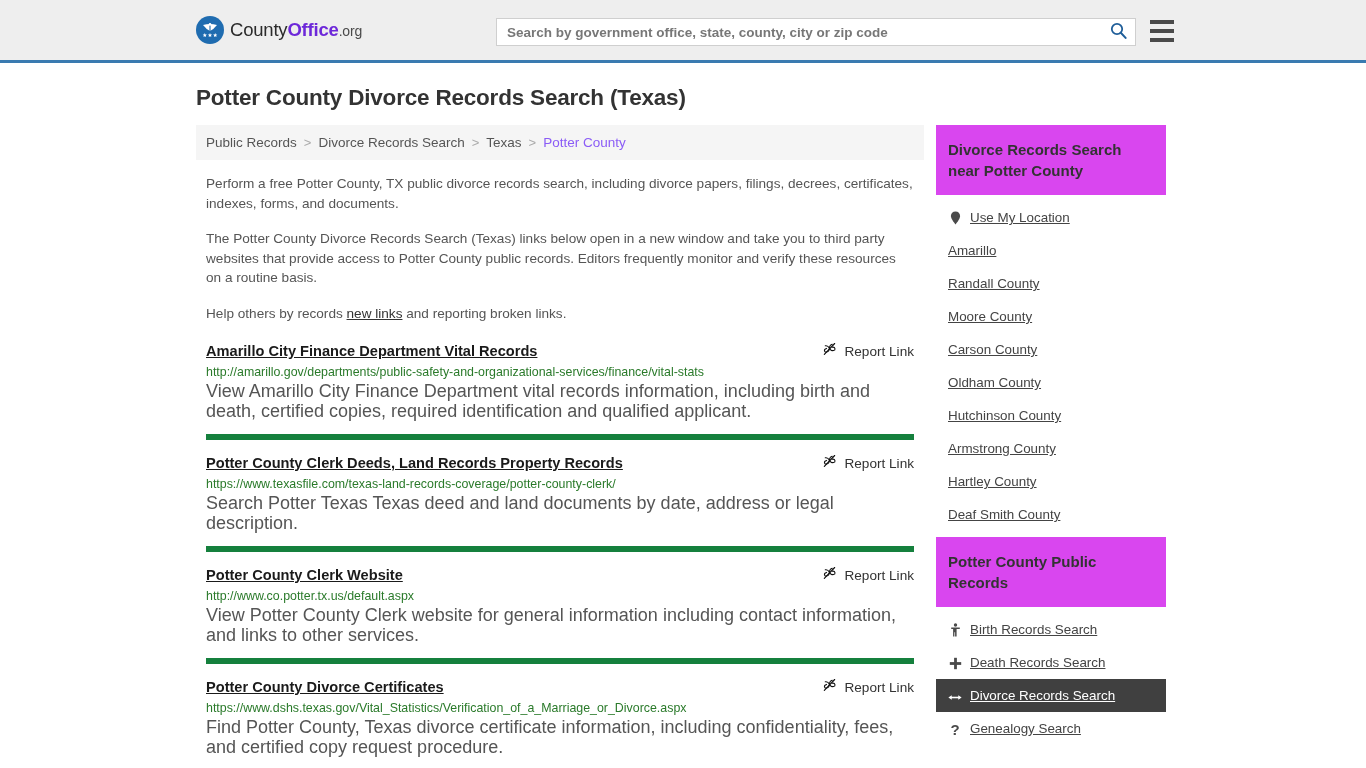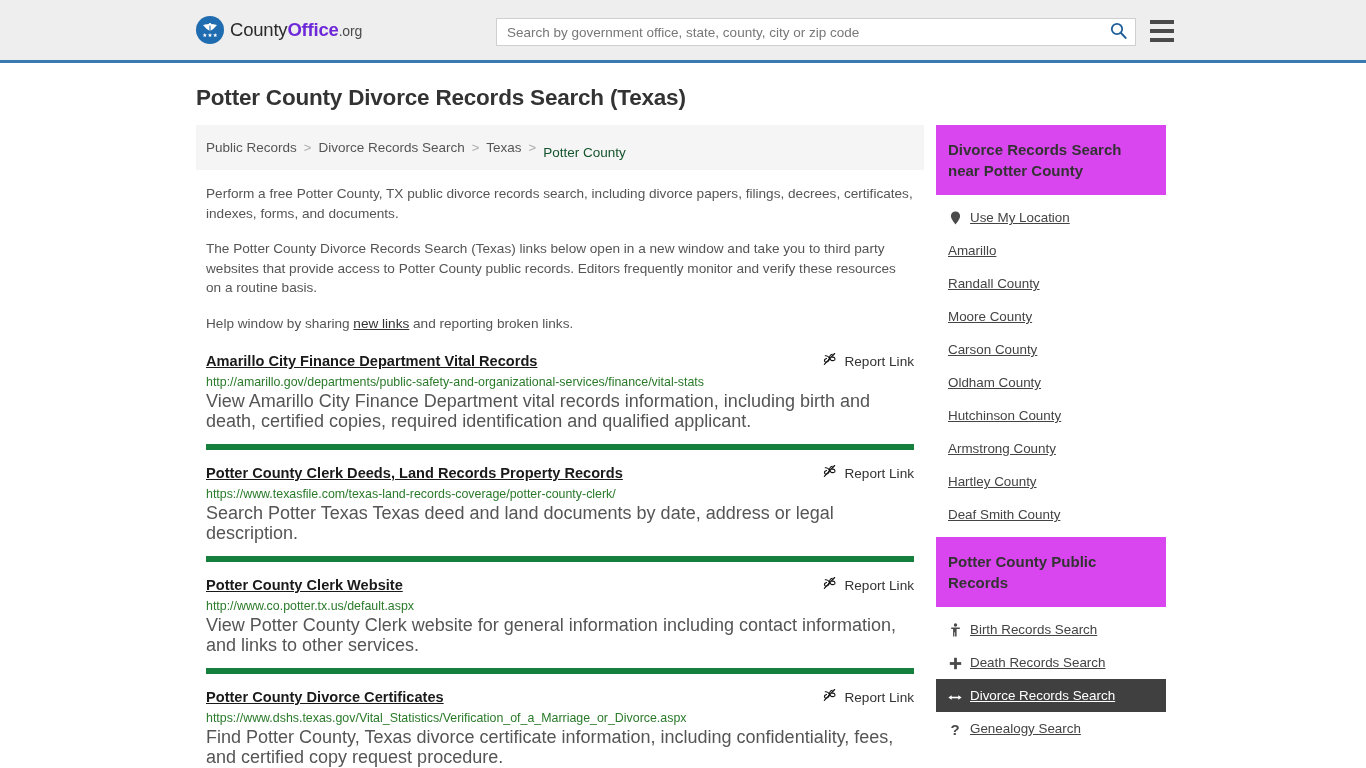--- a/index.html
+++ b/index.html
@@ -64,20 +64,21 @@
   .search-input {
     flex: 1;
     height: 100%;
     border: none;
     outline: none;
     padding: 0 10px;
     font-size: 13.5px;
     font-family: "Liberation Sans", sans-serif;
     color: #333;
     background: transparent;
+    font-weight: bold;
   }
   .search-input::placeholder { color: #777777; }
   .search-btn {
     width: 34px; height: 100%;
     background: transparent;
     border: none;
     cursor: pointer;
     display: flex;
     align-items: center;
     justify-content: center;
@@ -133,21 +134,21 @@
   }
   .breadcrumb a {
     color: #555555;
     text-decoration: none;
   }
   .breadcrumb .sep {
     color: #aaaaaa;
     margin: 0 7px;
     font-size: 13px;
   }
-  .breadcrumb .current { color: #14532d; margin-top: 10px; }
+  .breadcrumb .current { color: #8b5cf6; }
 
   
   .intro { padding: 0 10px; }
   .intro p {
     font-size: 13.6px;
     line-height: 19.5px;
     color: #555555;
     margin: 16px 0 0 0;
   }
   .intro p:first-child { margin-top: 14px; }
@@ -306,21 +307,21 @@
         <a>Divorce Records Search</a>
         <span class="sep">&gt;</span>
         <a>Texas</a>
         <span class="sep">&gt;</span>
         <span class="current">Potter County</span>
       </nav>
 
       <div class="intro">
         <p>Perform a free Potter County, TX public divorce records search, including divorce papers, filings, decrees, certificates, indexes, forms, and documents.</p>
         <p>The Potter County Divorce Records Search (Texas) links below open in a new window and take you to third party websites that provide access to Potter County public records. Editors frequently monitor and verify these resources on a routine basis.</p>
-        <p><span>Help window by sharing </span><a>new links</a><span> and reporting broken links.</span></p>
+        <p><span>Help others by records </span><a>new links</a><span> and reporting broken links.</span></p>
       </div>
 
       <div class="results">
 
         <div class="result">
           <div class="result-head">
             <a class="result-title">Amarillo City Finance Department Vital Records</a>
             <span class="report-link">
               <span class="unlink-icon">
                 <svg width="15" height="15" viewBox="0 0 16 16" aria-hidden="true">

